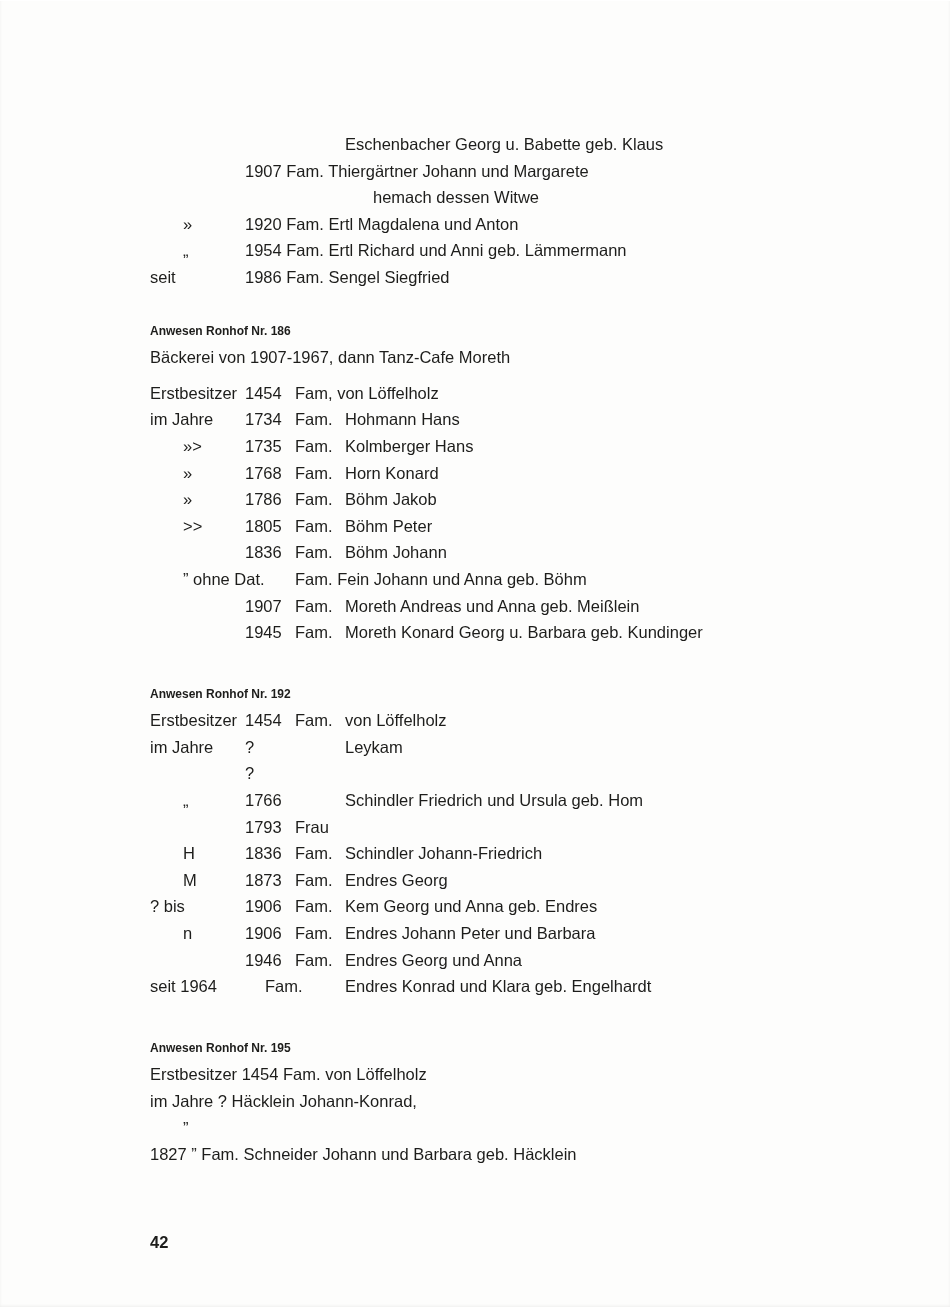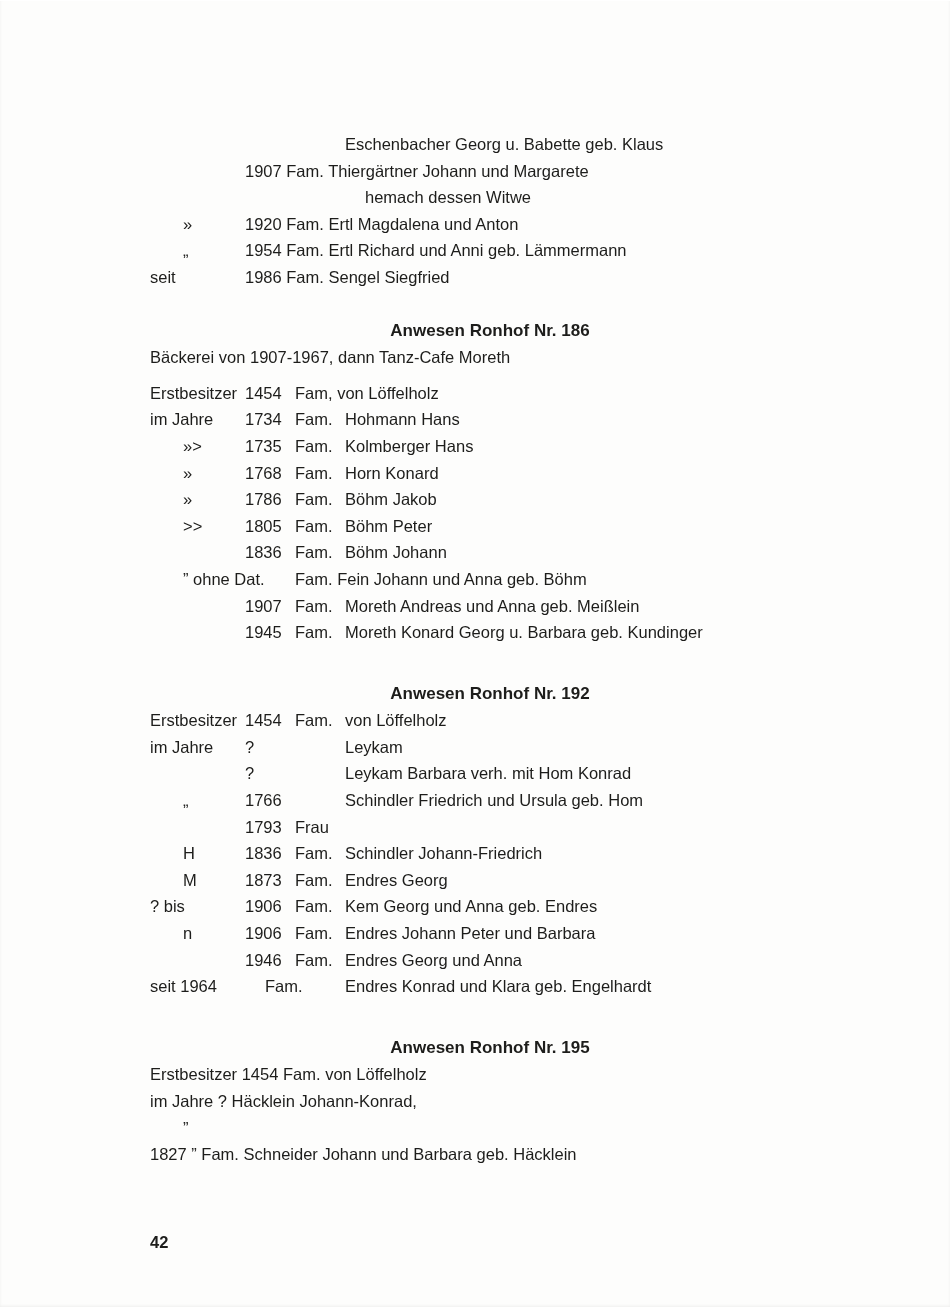--- a/index.html
+++ b/index.html
@@ -25,27 +25,26 @@
   }
   .rows { position: relative; }
   .line { position: relative; height: 26.6px; line-height: 26.6px; }
   .cell { position: absolute; top: 0; white-space: nowrap; }
   .col-label  { left: 0; }
   .col-mark   { left: 33px; }
   .col-year   { left: 95px; }
   .col-fam2   { left: 115px; }
   .col-fam    { left: 145px; }
   .col-name   { left: 195px; }
-  .col-center { left: 215px; }
+  .col-center { left: 223px; }
   .heading {
-    font-size: 17px;
+    font-size: 12px;
     font-weight: bold;
     line-height: 26.6px;
     margin-top: 27px;
-    text-align: center;
   }
   section.spaced .heading { margin-top: 35px; }
   .subheading {
     line-height: 26.6px;
     margin-bottom: 9px;
   }
   .page-number {
     position: absolute;
     left: 150px;
     top: 1228px;
@@ -153,21 +152,20 @@
             <span class="cell col-fam">Fam.</span>
             <span class="cell col-name">von Löffelholz</span>
           </div>
           <div class="line">
             <span class="cell col-label">im Jahre</span>
             <span class="cell col-year">?</span>
             <span class="cell col-name">Leykam</span>
           </div>
           <div class="line">
             <span class="cell col-year">?</span>
-            <span class="cell col-name">Leykam Barbara verh. mit Hom Konrad</span>
           </div>
           <div class="line">
             <span class="cell col-mark">„</span>
             <span class="cell col-year">1766</span>
             <span class="cell col-name">Schindler Friedrich und Ursula geb. Hom</span>
           </div>
           <div class="line">
             <span class="cell col-year">1793</span>
             <span class="cell col-fam">Frau</span>
           </div>

